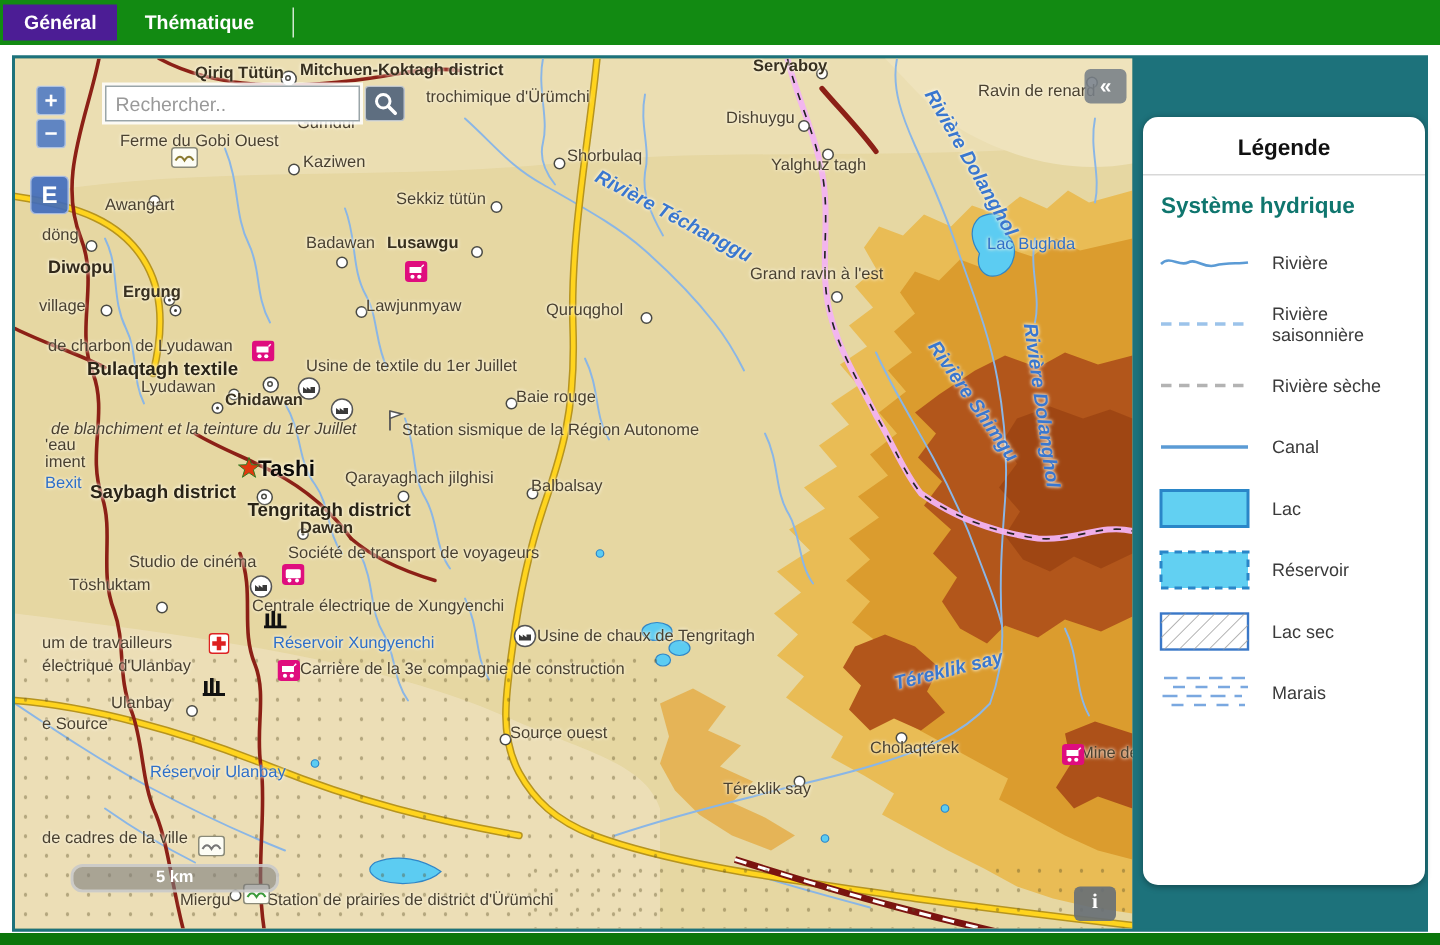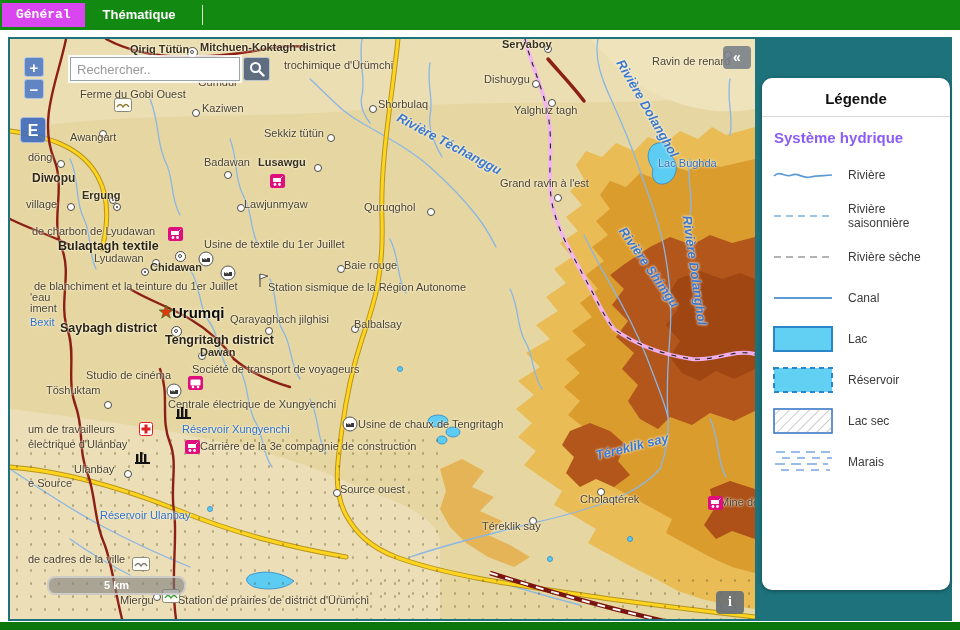--- a/index.html
+++ b/index.html
@@ -1,20 +1,20 @@
 <!DOCTYPE html>
 <html><head>
 <meta charset="utf-8">
 <style>
   html,body{margin:0;padding:0;}
   body{width:960px;height:630px;background:#fff;font-family:"Liberation Sans",sans-serif;overflow:hidden;position:relative;}
   
   .hdr{position:absolute;left:0;top:0;width:960px;height:30px;background:#128a12;display:flex;align-items:center;}
   .tab{height:24px;line-height:24px;padding:0 14px;margin:0 2px;color:#fff;font-weight:bold;font-size:13px;cursor:pointer;}
-  .tab.active{background:#d946ef;font-family:Liberation Mono, monospace;}
+  .tab.active{background:#4c1d95;}
   .hdr-sep{width:1px;height:20px;background:rgba(255,255,255,.8);margin-left:10px;}
   
   .frame{position:absolute;left:8px;top:37px;width:944px;height:584px;border:2px solid #1d727b;box-sizing:border-box;display:flex;background:#1d727b;}
   .map{position:relative;width:745px;height:580px;overflow:hidden;background:#e6d7a2;flex:none;}
   .map svg.terrain{position:absolute;left:0;top:0;}
   .dots{position:absolute;background-image:radial-gradient(circle,rgba(90,78,36,.38) 1px,transparent 1.4px);background-size:14px 13px;pointer-events:none;}
   
   .lbl{position:absolute;font-size:11px;color:#4a4130;white-space:nowrap;z-index:5;
        text-shadow:0 0 2px rgba(255,250,230,.95),0 0 3px rgba(255,250,230,.9);}
   .c-b{font-weight:700;color:#38301f;}
@@ -37,21 +37,21 @@
   .search-box input::placeholder{color:#999;}
   .sbtn{width:27px;height:24px;margin-left:3px;background:#5e6e80;border:1px solid rgba(255,255,255,.6);border-radius:3px;display:flex;align-items:center;justify-content:center;cursor:pointer;box-sizing:border-box;}
   .collapse-btn{position:absolute;left:713px;top:7px;width:28px;height:23px;background:rgba(120,128,136,.88);color:#fff;font-weight:bold;font-size:14px;line-height:22px;text-align:center;border-radius:4px;cursor:pointer;z-index:20;}
   .info-btn{position:absolute;left:706px;top:552px;width:28px;height:23px;background:rgba(104,112,118,.92);color:#fff;font-weight:bold;font-size:14px;line-height:22px;text-align:center;border-radius:4px;cursor:pointer;z-index:20;font-family:"Liberation Serif",serif;}
   .scalebar{position:absolute;left:37px;top:537px;width:135px;height:15px;background:rgba(125,125,125,.6);border:2px solid rgba(215,215,215,.75);border-radius:8px;color:#fff;font-size:11px;font-weight:bold;text-align:center;line-height:14px;z-index:20;box-sizing:content-box;}
   
   .panel{position:relative;flex:1;background:#1d727b;}
   .card{position:absolute;left:7px;top:39px;width:188px;height:512px;background:#fff;border-radius:10px;box-shadow:0 1px 4px rgba(0,0,0,.35);display:flex;flex-direction:column;}
   .card h3{margin:12px 0 9px 0;text-align:center;font-size:15px;color:#111;}
   .card hr{border:none;border-top:1px solid #d8d8d8;margin:0 0 10px 0;width:100%;}
-  .lg-head{font-size:15px;font-weight:bold;color:#8b5cf6;margin:2px 0 8px 12px;}
+  .lg-head{font-size:15px;font-weight:bold;color:#0f766e;margin:2px 0 8px 12px;}
   .lg-items{flex:1;}
   .lg-row{display:flex;align-items:center;height:41px;padding-left:10px;}
   .lg-sw{width:62px;margin-right:14px;flex:none;display:flex;align-items:center;justify-content:center;}
   .lg-lab{font-size:12px;color:#3a3a3a;}
   .lg-foot{border-top:1px solid #d8d8d8;text-align:center;font-weight:bold;font-size:13px;color:#222;padding:10px 0 12px 0;}
   
   .bstrip{position:absolute;left:0;bottom:0;width:960px;height:8px;background:#0b760b;}
 </style>
 </head>
 <body>
@@ -174,26 +174,26 @@
         <span class="lbl" style="left: 332px; top: 158px;">Quruqghol</span>
         <span class="lbl c-water2" style="left: 626px; top: 114px;">Lac Bughda</span>
         <span class="lbl c-water-lg" style="left: 590px; top: 178px; transform: rotate(55deg); transform-origin: 0px 50%;">Rivière Shimgu</span>
         <span class="lbl c-water-lg" style="left: 655px; top: 165px; transform: rotate(82deg); transform-origin: 0px 50%;">Rivière Dolanghol</span>
         <span class="lbl" style="left: 0px; top: 182px;">de charbon de Lyudawan</span>
         <span class="lbl c-district" style="left: 26px; top: 196px;">Bulaqtagh textile</span>
         <span class="lbl" style="left: 62px; top: 209px;">Lyudawan</span>
         <span class="lbl c-b" style="left: 118px; top: 218px;">Chidawan</span>
         <span class="lbl" style="left: 172px; top: 195px;">Usine de textile du 1er Juillet</span>
         <span class="lbl" style="left: 312px; top: 216px;">Baie rouge</span>
-        <span class="lbl" style="left: 2px; top: 237px;">de blanchiment et la teinture du 1er Juillet</span>
+        <span class="lbl" style="left: 2px; top: 237px; font-style: italic;">de blanchiment et la teinture du 1er Juillet</span>
         <span class="lbl" style="left: -2px; top: 248px;">'eau</span>
         <span class="lbl" style="left: -2px; top: 259px;">iment</span>
         <span class="lbl" style="left: 236px; top: 238px;">Station sismique de la Région Autonome</span>
         <span class="lbl c-water2" style="left: -2px; top: 273px;">Bexit</span>
-        <span class="lbl c-city" style="left: 140px; top: 261px;">Urumqi</span>
+        <span class="lbl c-city" style="left: 140px; top: 261px;">Tashi</span>
         <span class="lbl c-district" style="left: 28px; top: 278px;">Saybagh district</span>
         <span class="lbl c-district" style="left: 133px; top: 290px;">Tengritagh district</span>
         <span class="lbl" style="left: 198px; top: 270px;">Qarayaghach jilghisi</span>
         <span class="lbl" style="left: 322px; top: 275px;">Balbalsay</span>
         <span class="lbl c-b" style="left: 168px; top: 303px;">Dawan</span>
         <span class="lbl" style="left: 160px; top: 320px;">Société de transport de voyageurs</span>
         <span class="lbl" style="left: 54px; top: 326px;">Studio de cinéma</span>
         <span class="lbl" style="left: 14px; top: 341px;">Töshuktam</span>
         <span class="lbl" style="left: 136px; top: 355px;">Centrale électrique de Xungyenchi</span>
         <span class="lbl" style="left: -4px; top: 380px;">um de travailleurs</span>

